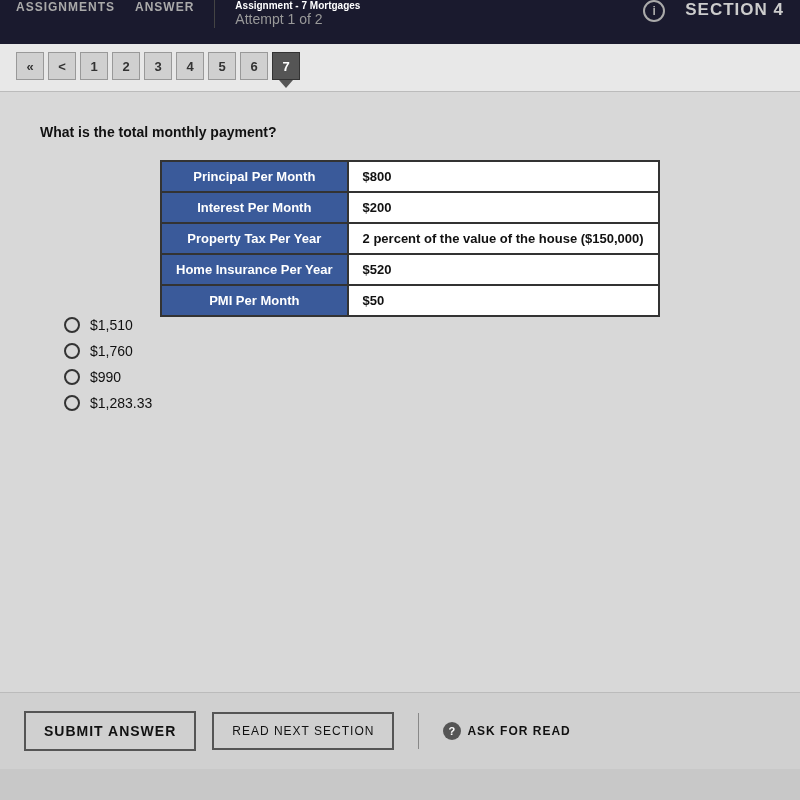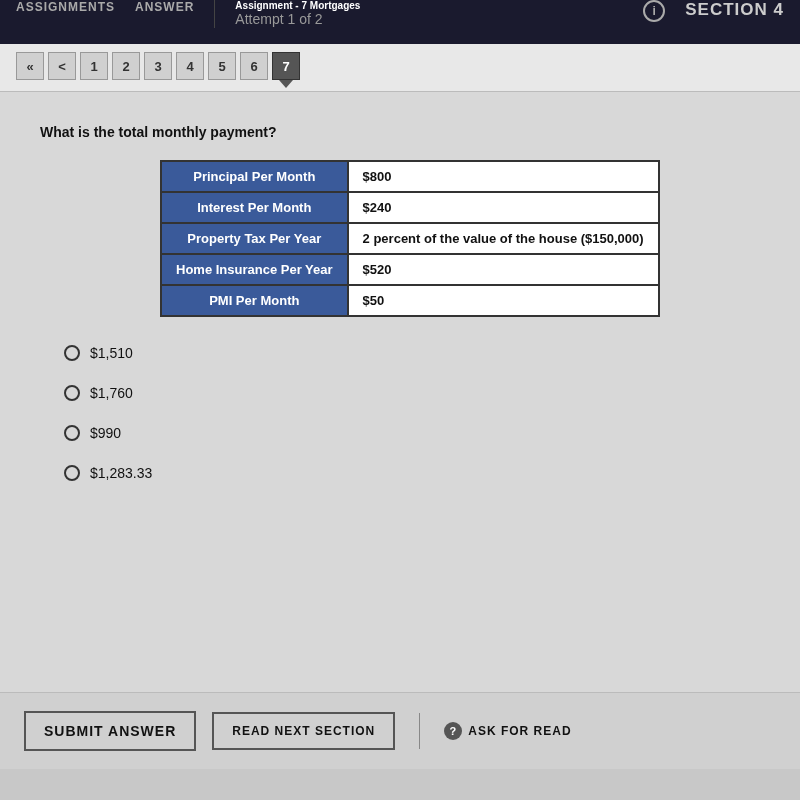--- a/index.html
+++ b/index.html
@@ -119,21 +119,20 @@
       font-size: 14px;
       font-weight: bold;
       color: #111;
       margin-bottom: 20px;
     }
 
     
     .data-table {
       border-collapse: collapse;
       margin-left: 120px;
-      margin-bottom: 28px;
     }
     .data-table td {
       border: 2px solid #333;
       padding: 7px 14px;
       font-size: 13px;
       font-weight: bold;
     }
     .data-table .label-cell {
       background: #3a5a9a;
       color: #fff;
@@ -144,21 +143,21 @@
     .data-table .value-cell {
       background: #fff;
       color: #111;
       min-width: 200px;
     }
 
     
     .answer-options {
       display: flex;
       flex-direction: column;
-      gap: 24px;
+      gap: 10px;
       margin-left: 24px;
       margin-bottom: 36px;
     }
     .answer-option {
       display: flex;
       align-items: center;
       gap: 10px;
       cursor: pointer;
     }
     .radio-circle {
@@ -197,21 +196,21 @@
       font-weight: bold;
       letter-spacing: 1px;
       padding: 10px 18px;
       cursor: pointer;
     }
     .btn-read-next {
       background: #d0d0d0;
       border: 2px solid #555;
       color: #111;
       font-size: 12px;
-      font-weight: bold;
+      font-weight: normal;
       letter-spacing: 1px;
       padding: 10px 18px;
       cursor: pointer;
     }
     .btn-ask-help {
       display: flex;
       align-items: center;
       gap: 6px;
       background: transparent;
       border: none;
@@ -266,21 +265,21 @@
   <div class="question-text">What is the total monthly payment?</div>
 
   <table class="data-table">
     <tbody id="table-body">
     <tr>
       <td class="label-cell">Principal Per Month</td>
       <td class="value-cell">$800</td>
     </tr>
         <tr>
       <td class="label-cell">Interest Per Month</td>
-      <td class="value-cell">$240</td>
+      <td class="value-cell">$200</td>
     </tr>
         <tr>
       <td class="label-cell">Property Tax Per Year</td>
       <td class="value-cell">2 percent of the value of the house ($150,000)</td>
     </tr>
         <tr>
       <td class="label-cell">Home Insurance Per Year</td>
       <td class="value-cell">$520</td>
     </tr>
         <tr>

